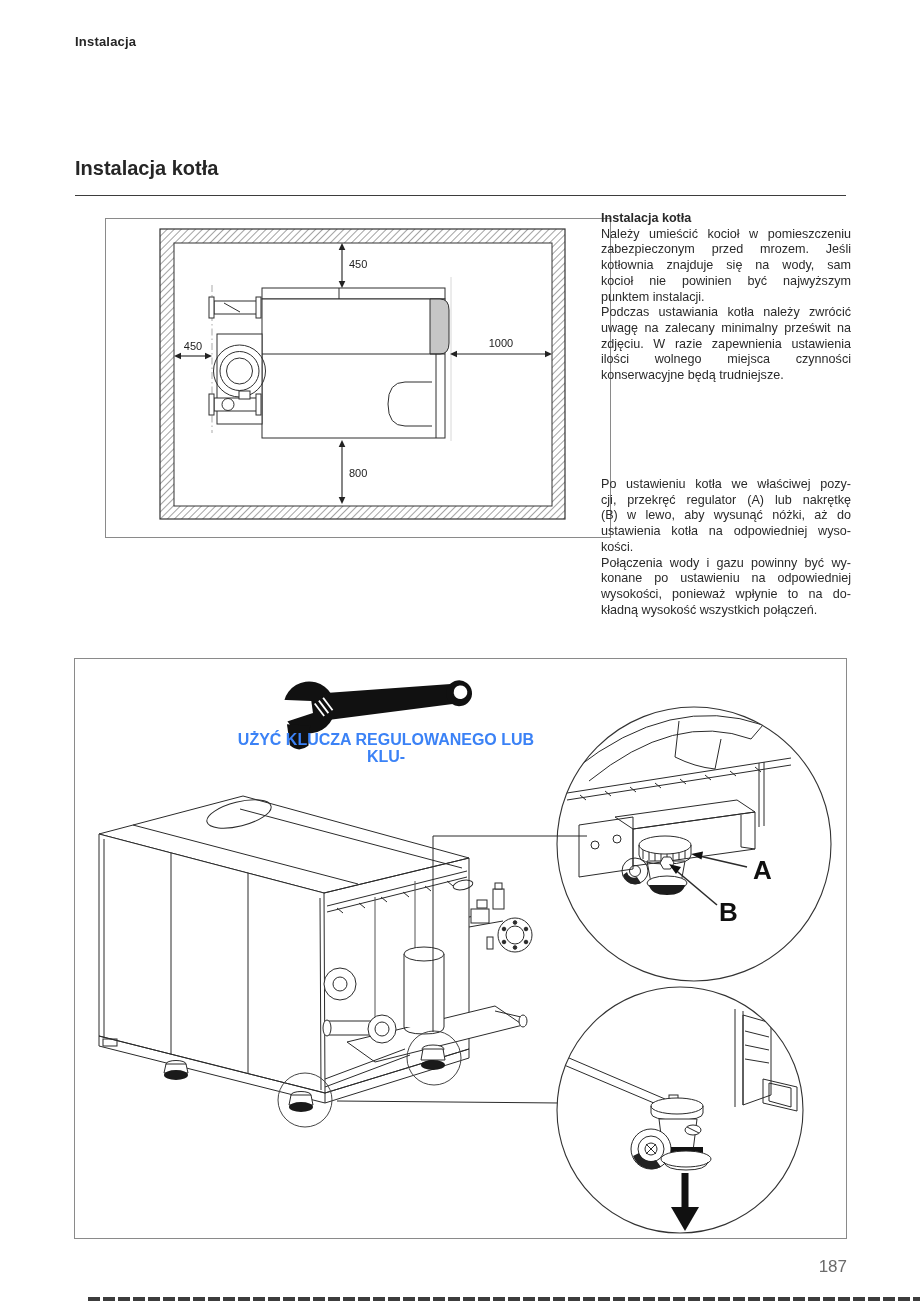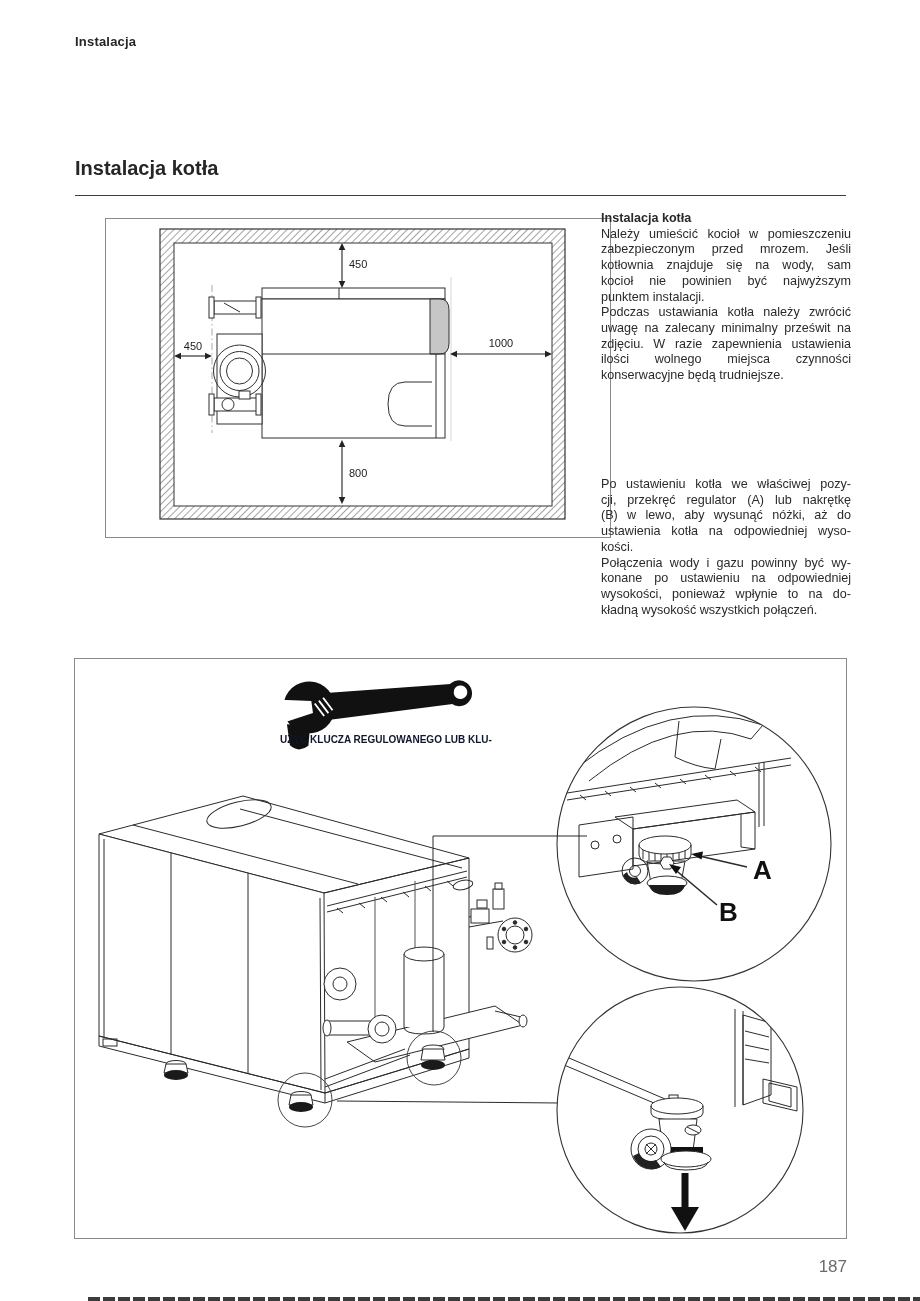--- a/index.html
+++ b/index.html
@@ -12,21 +12,21 @@
   .figbox{border:1px solid #8a8a8a;background:#fff;}
   #fig1{left:92px;top:218px;width:504px;height:318px;margin-left:13px;}
   #fig2{left:74px;top:658px;width:771px;height:579px;}
   .col{left:601px;width:250px;}
   .tl{font-size:12.6px;line-height:15.7px;color:#2a2a2a;text-align:justify;text-align-last:justify;}
   .tl.head{font-weight:bold;}
   .tl.last{text-align-last:left;}
   #colA{top:211px;}
   #colB{top:477px;}
   .fig2-caption{left:146px;top:73px;width:330px;text-align:center;font-weight:bold;
-                font-size:10px;line-height:16.5px;color:#0f172a;}
+                font-size:16px;line-height:16.5px;color:#3b82f6;}
   .pagenum{top:1257px;right:73px;font-size:17px;color:#6b6b6b;}
   .bottombar{top:1297px;left:88px;right:0;height:4px;
              background:repeating-linear-gradient(90deg,#3c3c3c 0 12px,#ffffff 12px 15px);}
   svg{display:block;}
   svg text{font-family:"Liberation Sans", sans-serif;}
   .lbl{font-size:11px;fill:#222;}
   .ablbl{font-size:26px;font-weight:bold;fill:#101010;}
 </style>
 </head>
 <body>

